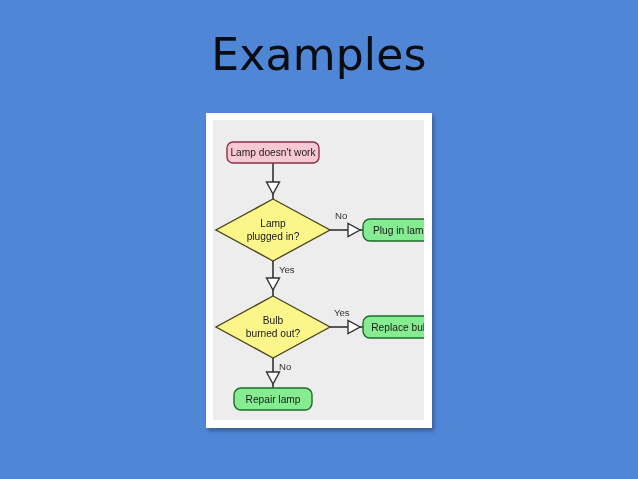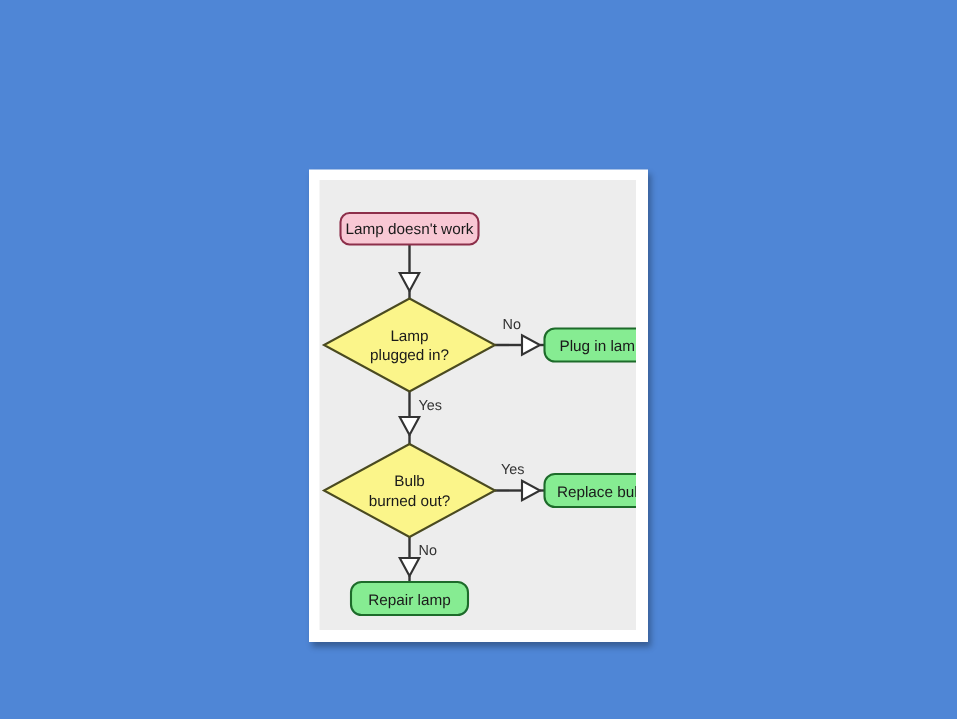--- a/index.html
+++ b/index.html
@@ -66,20 +66,21 @@
     font-family: "Liberation Sans", sans-serif;
     font-size: 9.6px;
     fill: #333333;
   }
 </style>
 </head>
 <body>
 
 <div class="slide">
 
+  <div class="slide-title">Examples</div>
 
   <div class="chart-card">
     <div class="chart-inner">
       <svg viewBox="0 0 211 300" preserveAspectRatio="none">
 
         <g>
           <line x1="60" y1="42" x2="60" y2="62" stroke="#333333" stroke-width="1.6"></line>
           <polygon points="53.5,62 66.5,62 60,74" fill="#ffffff" stroke="#333333" stroke-width="1.4"></polygon>
           <line x1="60" y1="74" x2="60" y2="79" stroke="#333333" stroke-width="1.6"></line>
         </g>

